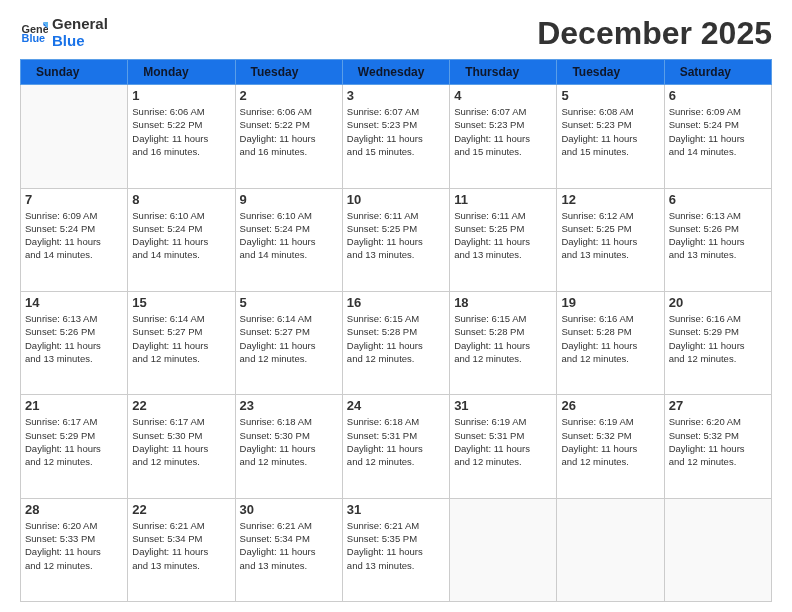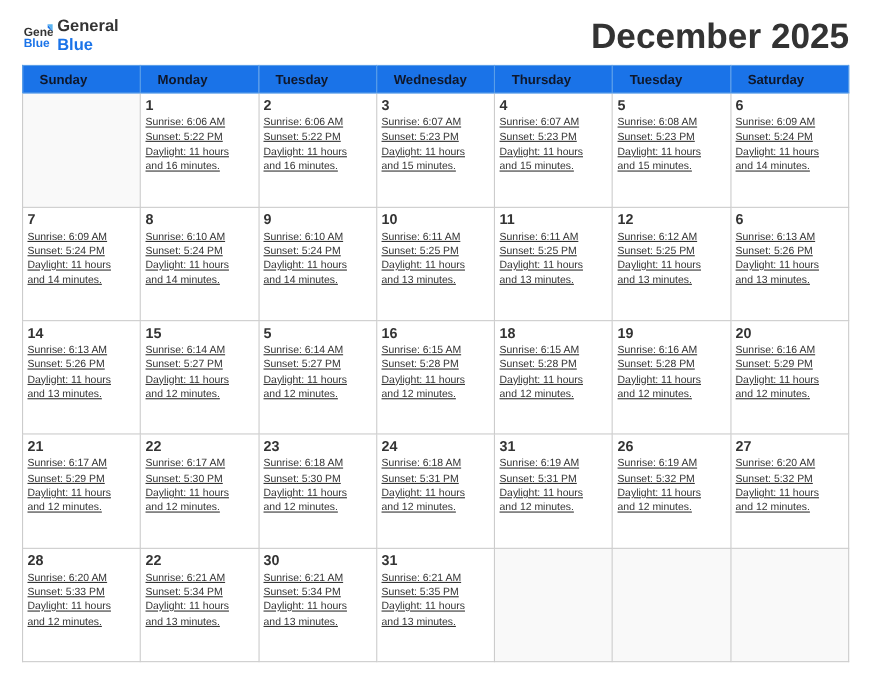--- a/index.html
+++ b/index.html
@@ -78,21 +78,20 @@
       font-size: 13px;
       font-weight: bold;
       color: #333;
       display: block;
       margin-bottom: 2px;
     }
     .day-info {
       font-size: 9.5px;
       color: #333;
       line-height: 1.4;
-      text-decoration: underline;
     }
     table {
       width: 100%;
       border-collapse: collapse;
     }
   </style>
 </head>
 <body>
 
 <div class="page">

